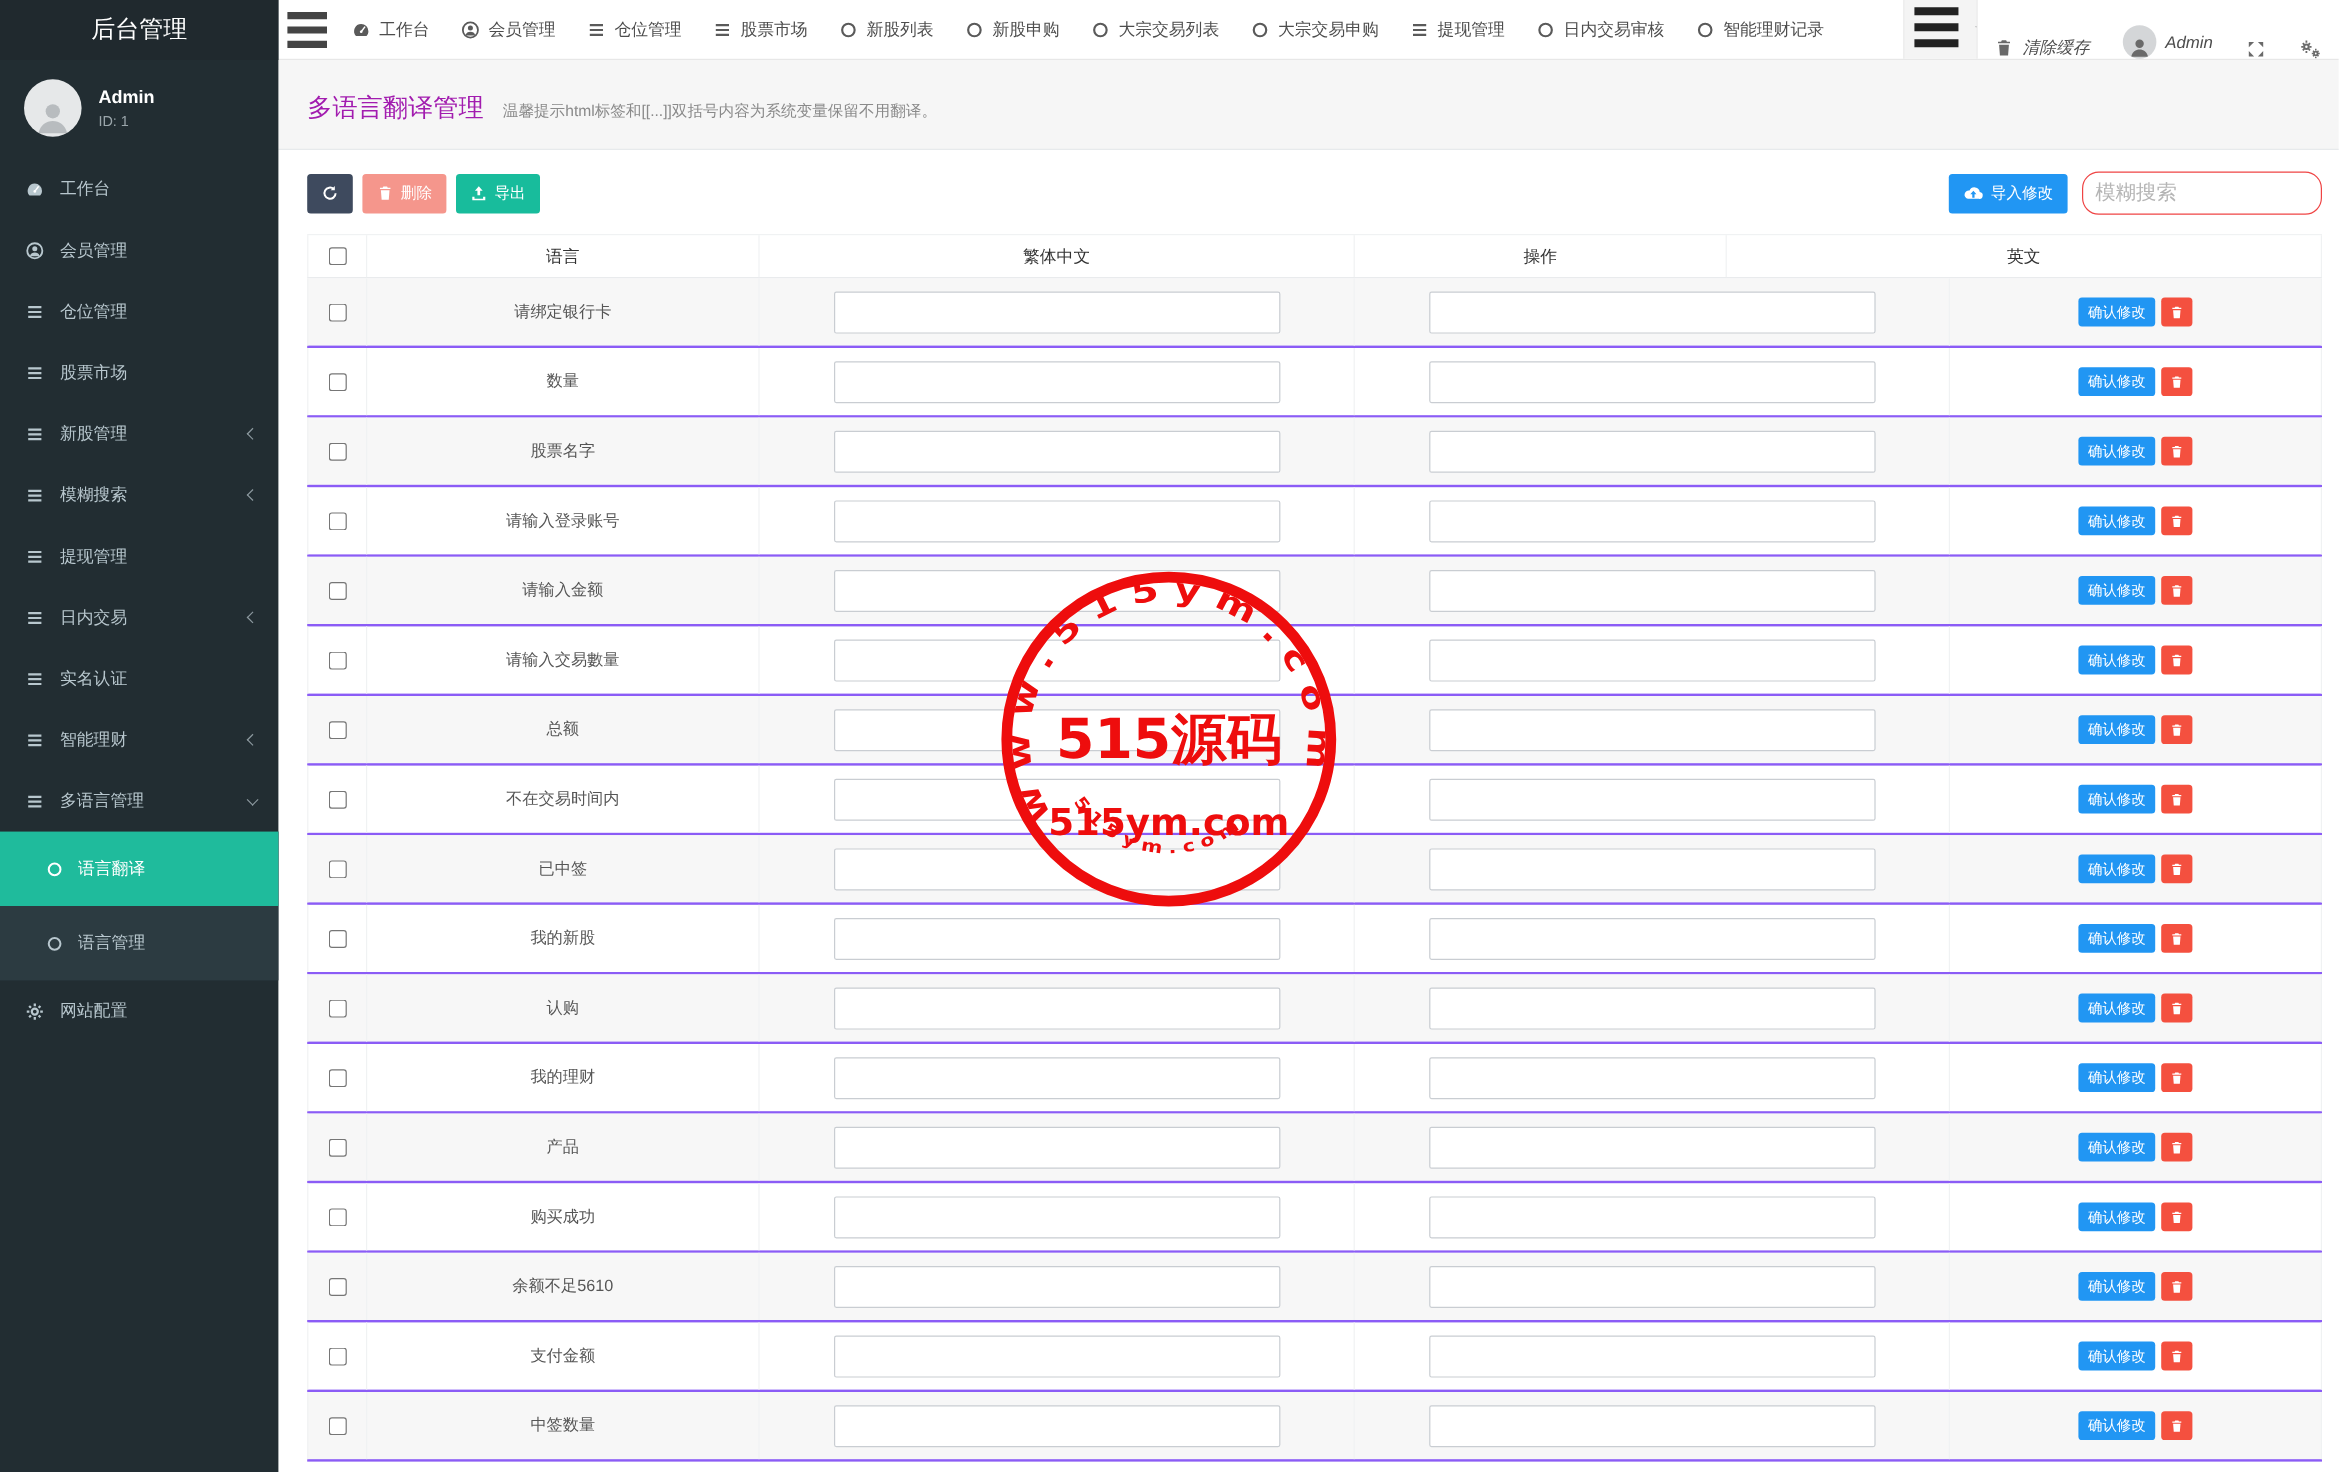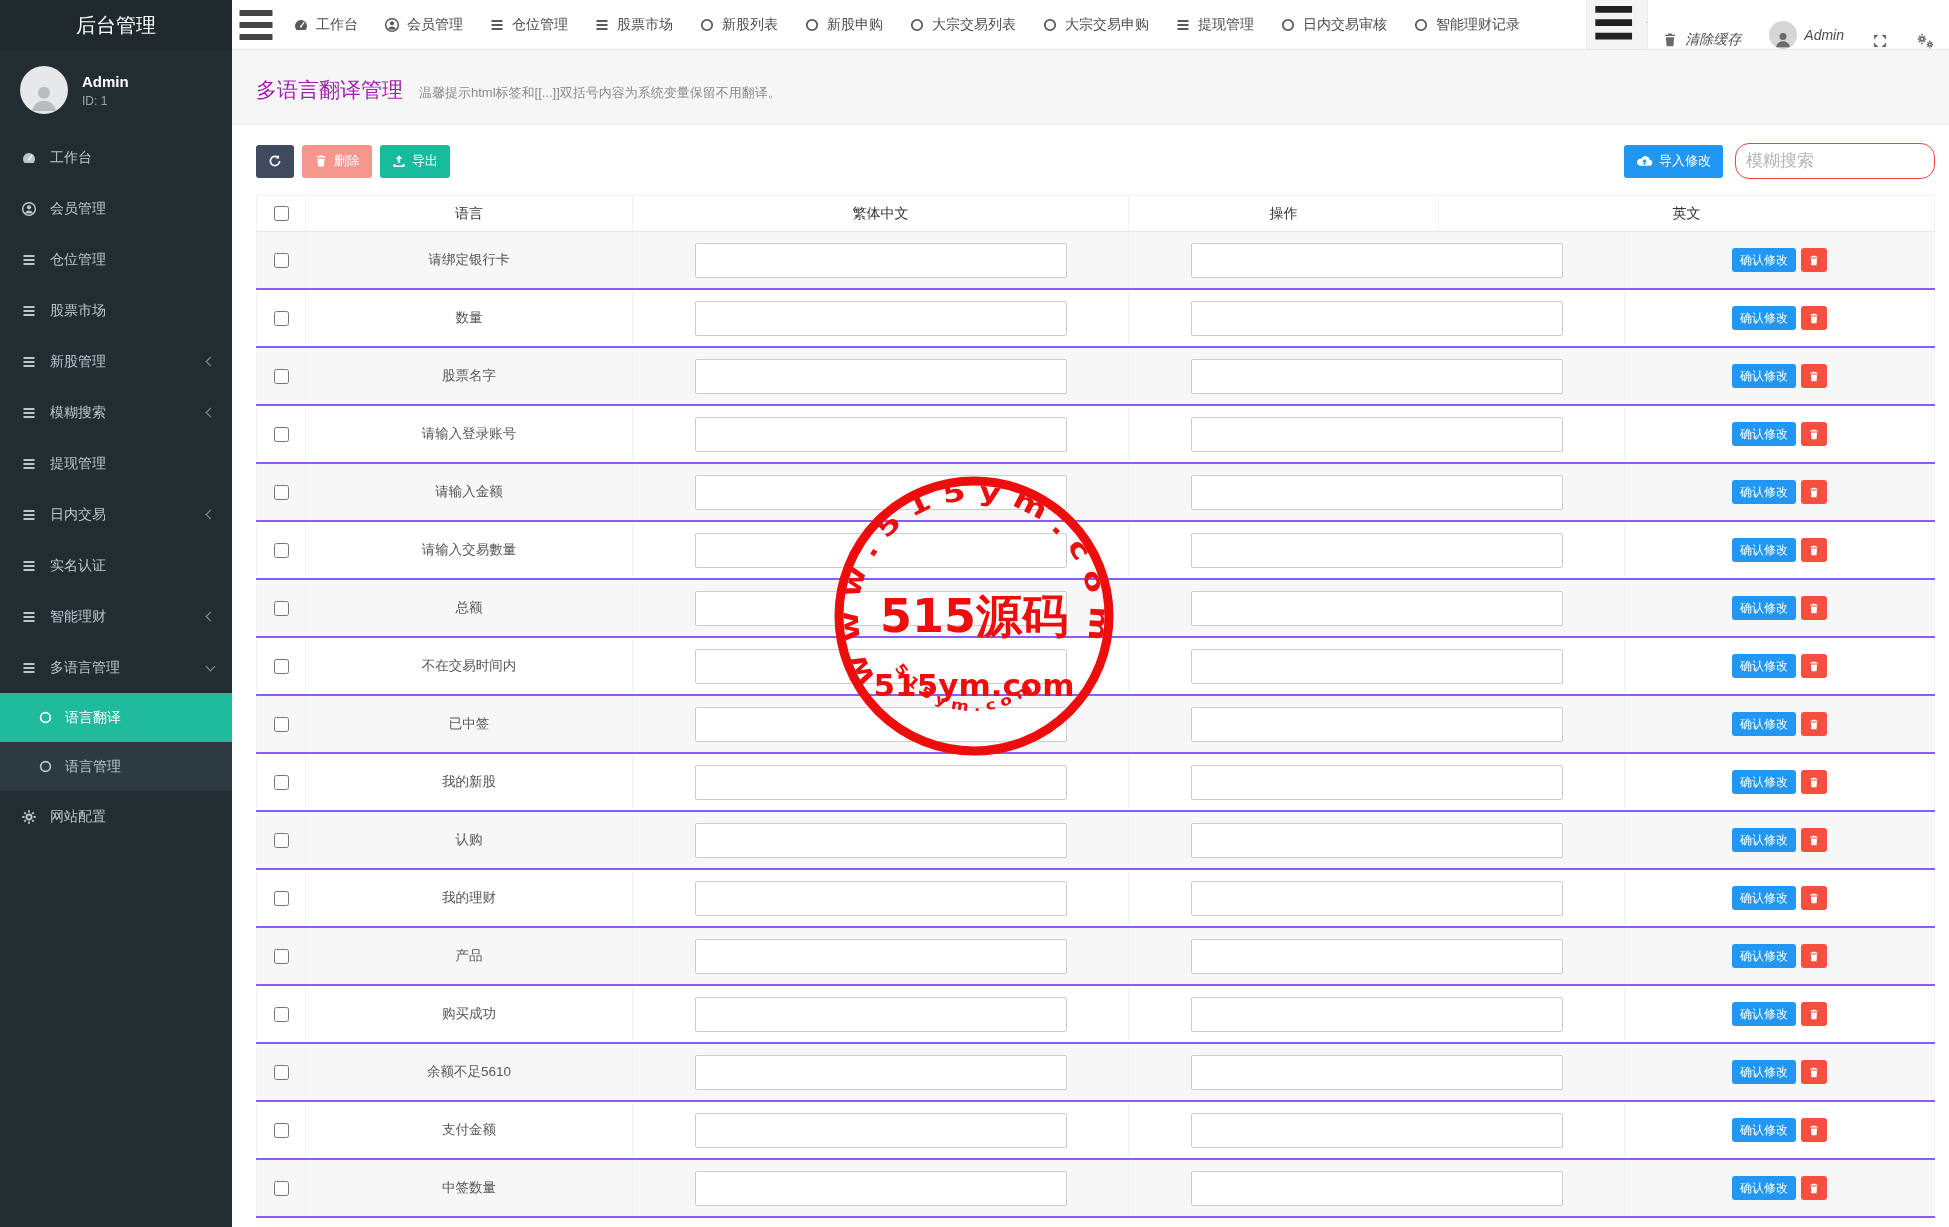--- a/index.html
+++ b/index.html
@@ -13,21 +13,21 @@
   .avatar-lg { width:48px; height:48px; border-radius:50%; background:#e6e8e9; color:#b8bcbf; overflow:hidden; flex:none; display:flex; align-items:flex-end; justify-content:center; }
   .user-name { color:#fff; font-weight:bold; font-size:15px; margin-bottom:4px; }
   .user-id { color:#9aa5aa; font-size:12px; }
   .side-menu { list-style:none; }
   .side-item { display:flex; align-items:center; height:51px; padding:0 16px 0 20px; color:#b8c7ce; cursor:pointer; font-size:14px; }
   .side-item .icon { width:18px; height:16px; margin-right:12px; display:inline-flex; align-items:center; justify-content:center; font-size:15px; }
   .side-item .lbl { flex:1; }
   .chev { width:7px; height:7px; border-left:1.5px solid #8d9aa0; border-bottom:1.5px solid #8d9aa0; transform:rotate(45deg); margin-right:2px; }
   .chev.down { transform:rotate(-45deg); margin-top:-3px; }
   .submenu { background:#2c3b41; }
-  .sub-item { display:flex; align-items:center; height:49px; padding-left:38px; color:#b8c7ce; cursor:pointer; font-size:14px; gap:12px; }
+  .sub-item { display:flex; align-items:center; height:62px; padding-left:38px; color:#b8c7ce; cursor:pointer; font-size:14px; gap:12px; }
   .sub-item.active { background:#1fbb9c; color:#fff; }
   .sub-item .icon { width:15px; height:15px; display:inline-flex; }
 
   
   .topbar { position:absolute; left:232px; right:0; top:0; height:50px; background:#fff; border-bottom:1px solid #e7e7e7; display:flex; align-items:stretch; z-index:9; }
   .tb-burger { width:48px; display:flex; align-items:center; justify-content:center; cursor:pointer; color:#444; }
   .nav-items { display:flex; align-items:stretch; }
   .nav-item { display:flex; align-items:center; gap:7px; padding:0 13px; cursor:pointer; color:#4d4d4d; white-space:nowrap; }
   .nav-item .icon { display:inline-flex; width:16px; height:16px; color:#5a5a5a; }
   .tb-right { margin-left:auto; display:flex; align-items:flex-end;font-style:italic; }

